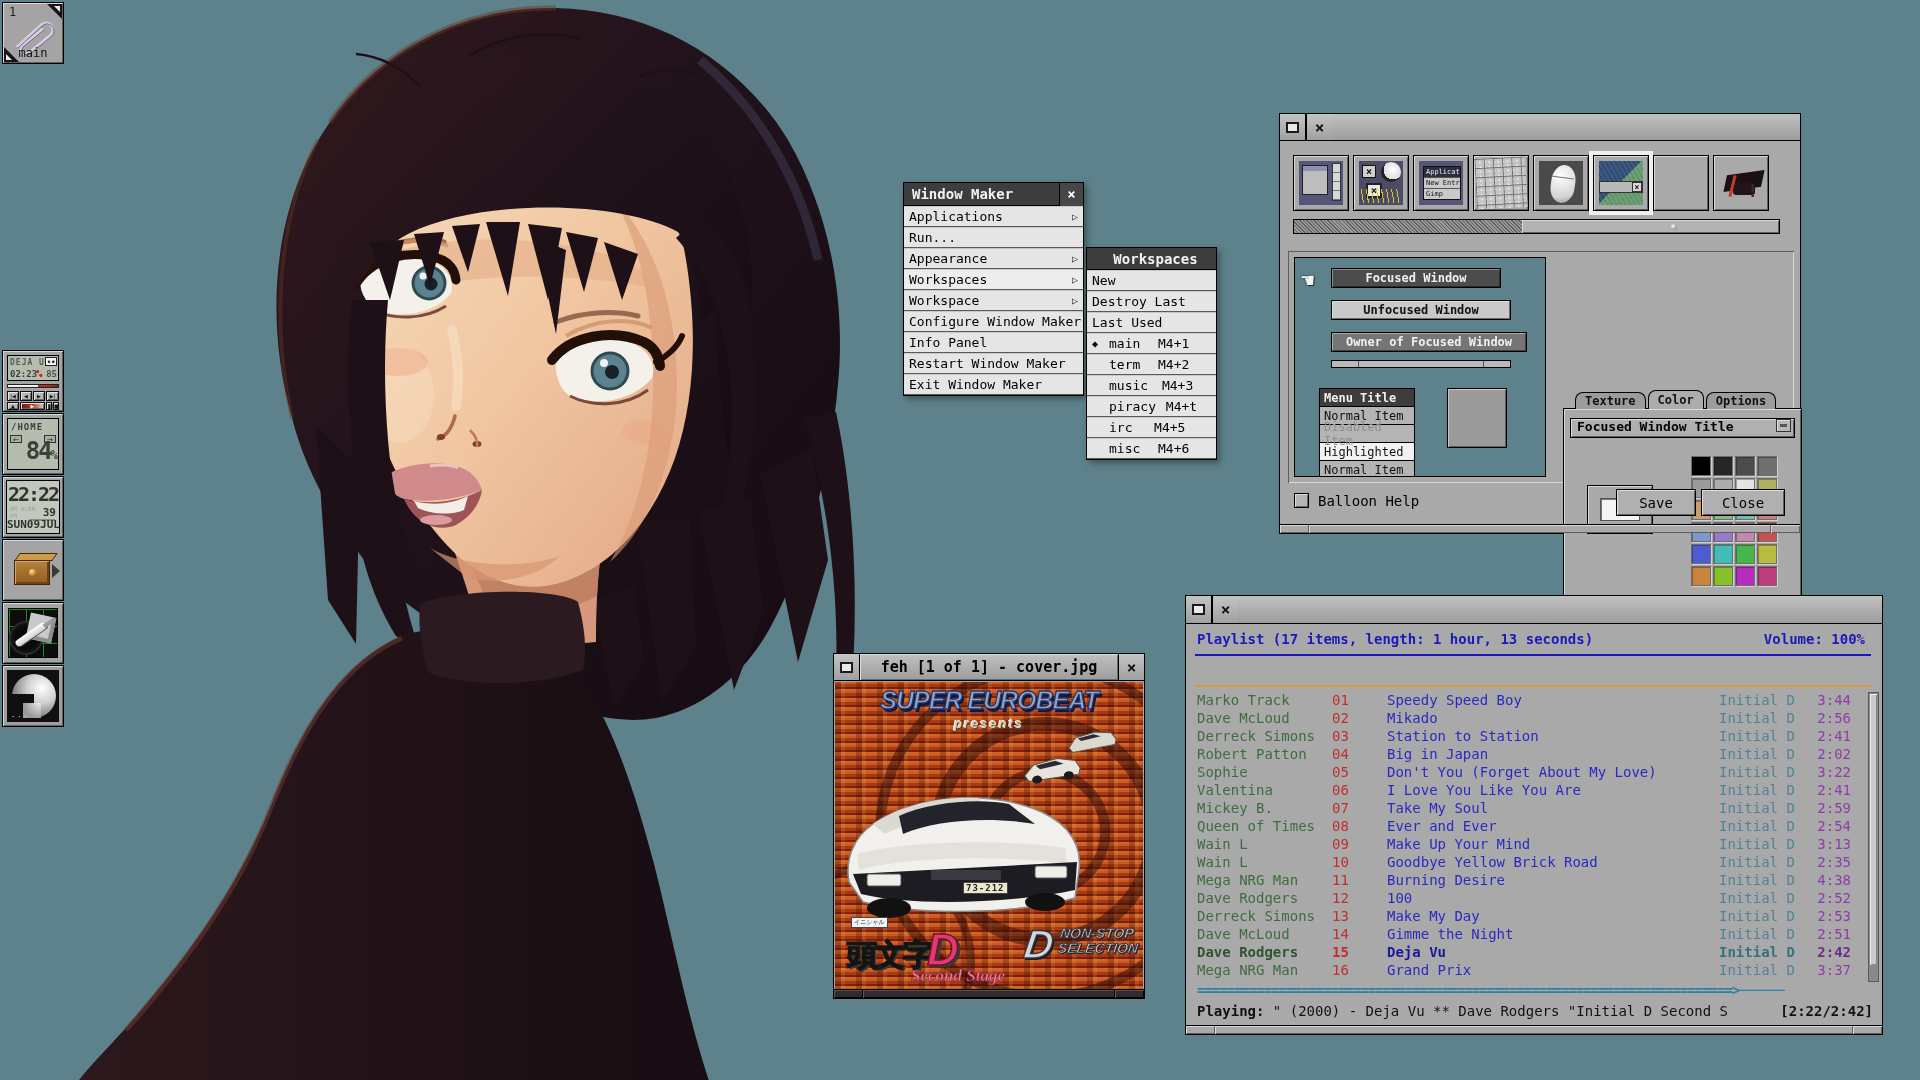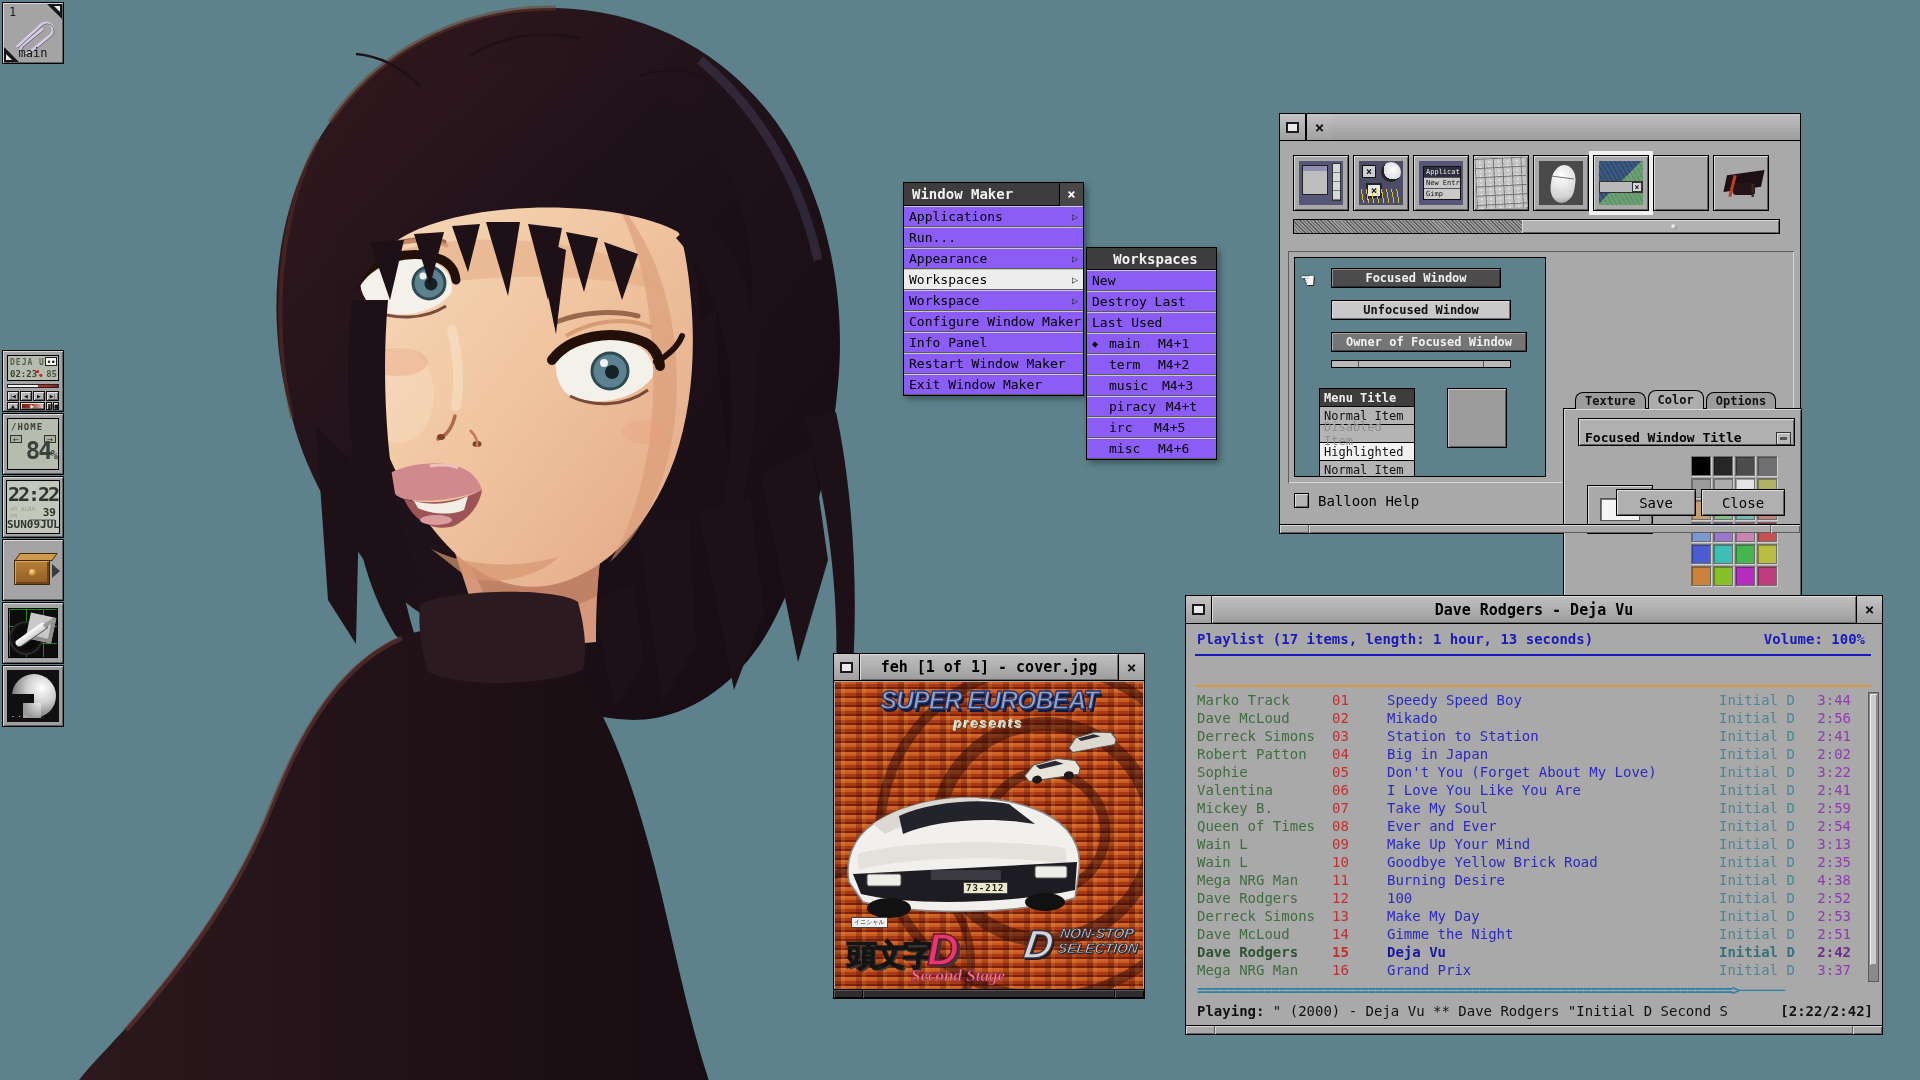--- a/index.html
+++ b/index.html
@@ -30,21 +30,21 @@
 
   
   .menu { position:absolute; z-index:6; border:1px solid #000; background:#a9a9a9;
           box-shadow:3px 3px 6px rgba(0,0,0,.35); }
   .menu-title { height:23px; background:#3d3d3d; color:#f2f2f2; display:flex; align-items:center;
           padding-left:8px; font:bold 14px "DejaVu Sans Mono",monospace; border-bottom:1px solid #000;justify-content:center; }
   .menu-close { margin-left:auto; width:24px; height:23px; display:grid; place-items:center;
           border-left:1px solid #000; background:#474747; color:#fff; font:bold 14px "DejaVu Sans Mono",monospace; }
   .menu-item { height:21px; display:flex; align-items:center; padding:0 5px;
           font:13px "DejaVu Sans Mono",monospace; color:#000;
-          border-top:1px solid #c9c9c9; border-bottom:1px solid #5a5a5a; background:#8b5cf6; }
+          border-top:1px solid #c9c9c9; border-bottom:1px solid #5a5a5a; background:#e5e5e5; }
   .menu-item.hl { background:#ededed; }
   .mi-marker { display:none; }
   .menu-item.ws .mi-marker { display:inline-block; width:17px; font-size:10px; }
   .mi-label { white-space:nowrap; }
   .mi-shortcut { margin-left:auto;text-align:center; }
   .mi-arrow { margin-left:auto; font-size:10px; color:#222; padding-left:4px; }
   .menu-item .mi-shortcut:empty { margin-left:0; }
   #root-menu { left:903px; top:182px; width:181px; }
   #ws-menu   { left:1086px; top:247px; width:131px; }
   #ws-menu .menu-title { height:22px; }
@@ -211,23 +211,23 @@
   .pv-icon { position:absolute; left:152px; top:130px; width:60px; height:60px; background:#9b9b9b;
       border:1px solid #000; box-shadow:inset 1px 1px 0 #c6c6c6, inset -1px -1px 0 #5e5e5e; }
 
   .ap-tabs { position:absolute; left:287px; top:139px; display:flex; align-items:flex-end; z-index:2; }
   .tab { height:17px; padding:0 9px; font:bold 12px "DejaVu Sans Mono",monospace; background:#9c9c9c;
       border:1px solid #000; border-bottom:none; border-radius:8px 8px 0 0; margin-right:2px;
       display:flex; align-items:center; color:#111; }
   .tab.active { background:#adadad; height:19px; }
   .tab-panel { position:absolute; left:275px; top:157px; width:239px; height:205px; background:#a9a9a9;
       border:1px solid #000; box-shadow:inset 1px 1px 0 #d8d8d8, inset -1px -1px 0 #5e5e5e; }
-  .ap-drop { position:absolute; left:6px; right:6px; top:9px; height:28px; background:#b0b0b0; border:1px solid #000;
-      box-shadow:inset 1px 1px 0 #dadada, inset -1px -1px 0 #5e5e5e; display:flex; align-items:flex-end;
-      font:bold 13px "DejaVu Sans Mono",monospace; padding-left:6px;margin-left:8px; }
+  .ap-drop { position:absolute; left:6px; right:6px; top:9px; height:20px; background:#b0b0b0; border:1px solid #000;
+      box-shadow:inset 1px 1px 0 #dadada, inset -1px -1px 0 #5e5e5e; display:flex; align-items:flex-start;
+      font:bold 13px "DejaVu Sans Mono",monospace; padding-left:6px; }
   .ap-drop .dbtn { margin-left:auto; margin-right:3px; width:15px; height:13px; background:#b8b8b8; border:1px solid #333;
       box-shadow:inset 1px 1px 0 #e0e0e0; display:grid; place-items:center; }
   .ap-drop .dbtn i { width:7px; height:3px; background:#555; display:block; }
   .ap-well { position:absolute; left:23px; top:76px; width:66px; height:49px; background:#a9a9a9; border:1px solid #000;
       box-shadow:inset 1px 1px 0 #d8d8d8, inset -1px -1px 0 #5e5e5e; }
   .ap-well .wellin { position:absolute; inset:12px; background:#f4f4f4; border:1px solid #555;
       box-shadow:inset 1px 1px 0 #777; }
   .ap-pal { position:absolute; left:127px; top:47px; width:90px; display:grid; grid-template-columns:repeat(4,20px);
       grid-auto-rows:20px; gap:2px; }
   .sw { width:20px; height:20px; border:1px solid #6e6e6e; box-shadow:inset 1px 1px 0 rgba(0,0,0,.3), 1px 1px 0 #d0d0d0; }
@@ -880,21 +880,20 @@
         <div class="notch l"></div>
         <div class="notch r"></div>
       </div>
   </div>
 
   <div class="window" id="pl-win">
     <div class="titlebar">
       <div class="tb-btn tb-mini">
           <span></span>
         </div>
-      <div class="tb-title">Dave Rodgers - Deja Vu</div>
       <div class="tb-btn tb-close">×</div>
     </div>
     <div class="pl-body">
       <div class="pl-head">Playlist (17 items, length: 1 hour, 13 seconds)</div>
       <div class="pl-vol">Volume: 100%</div>
       <div class="pl-rule1"></div>
       <div class="pl-rule2"></div>
       <div class="pl-rows">
 
           <div class="prow">

